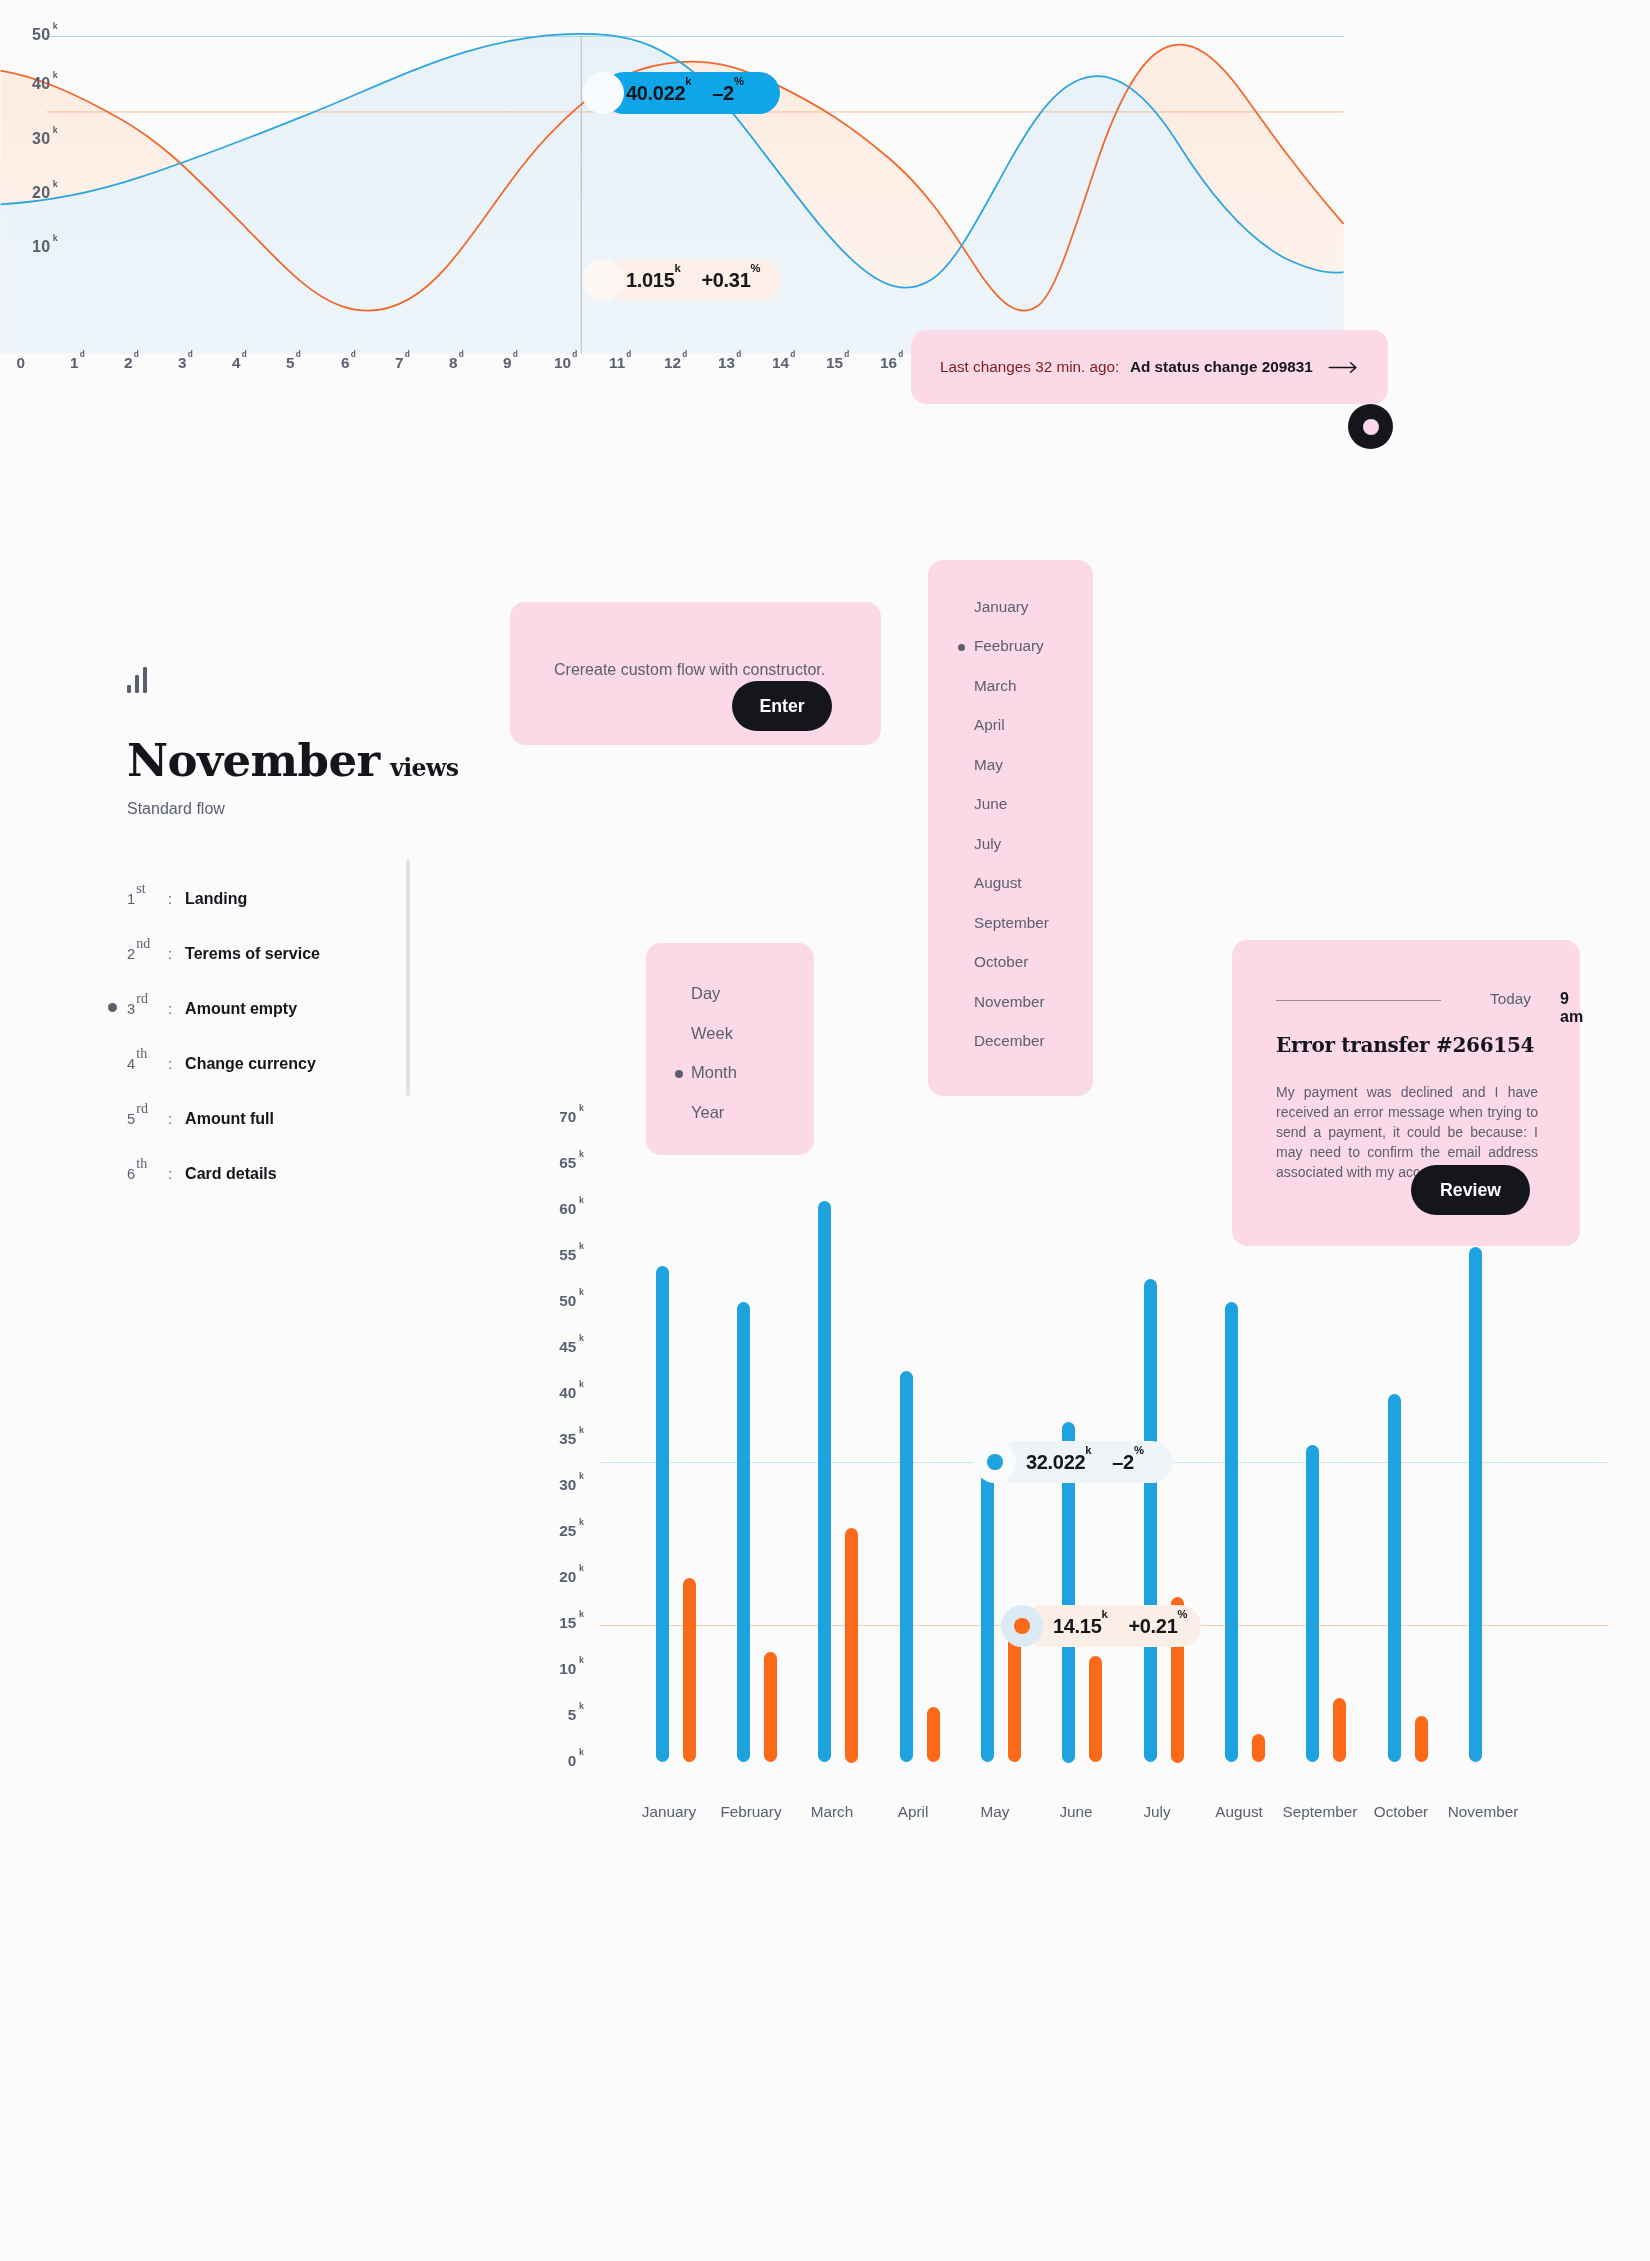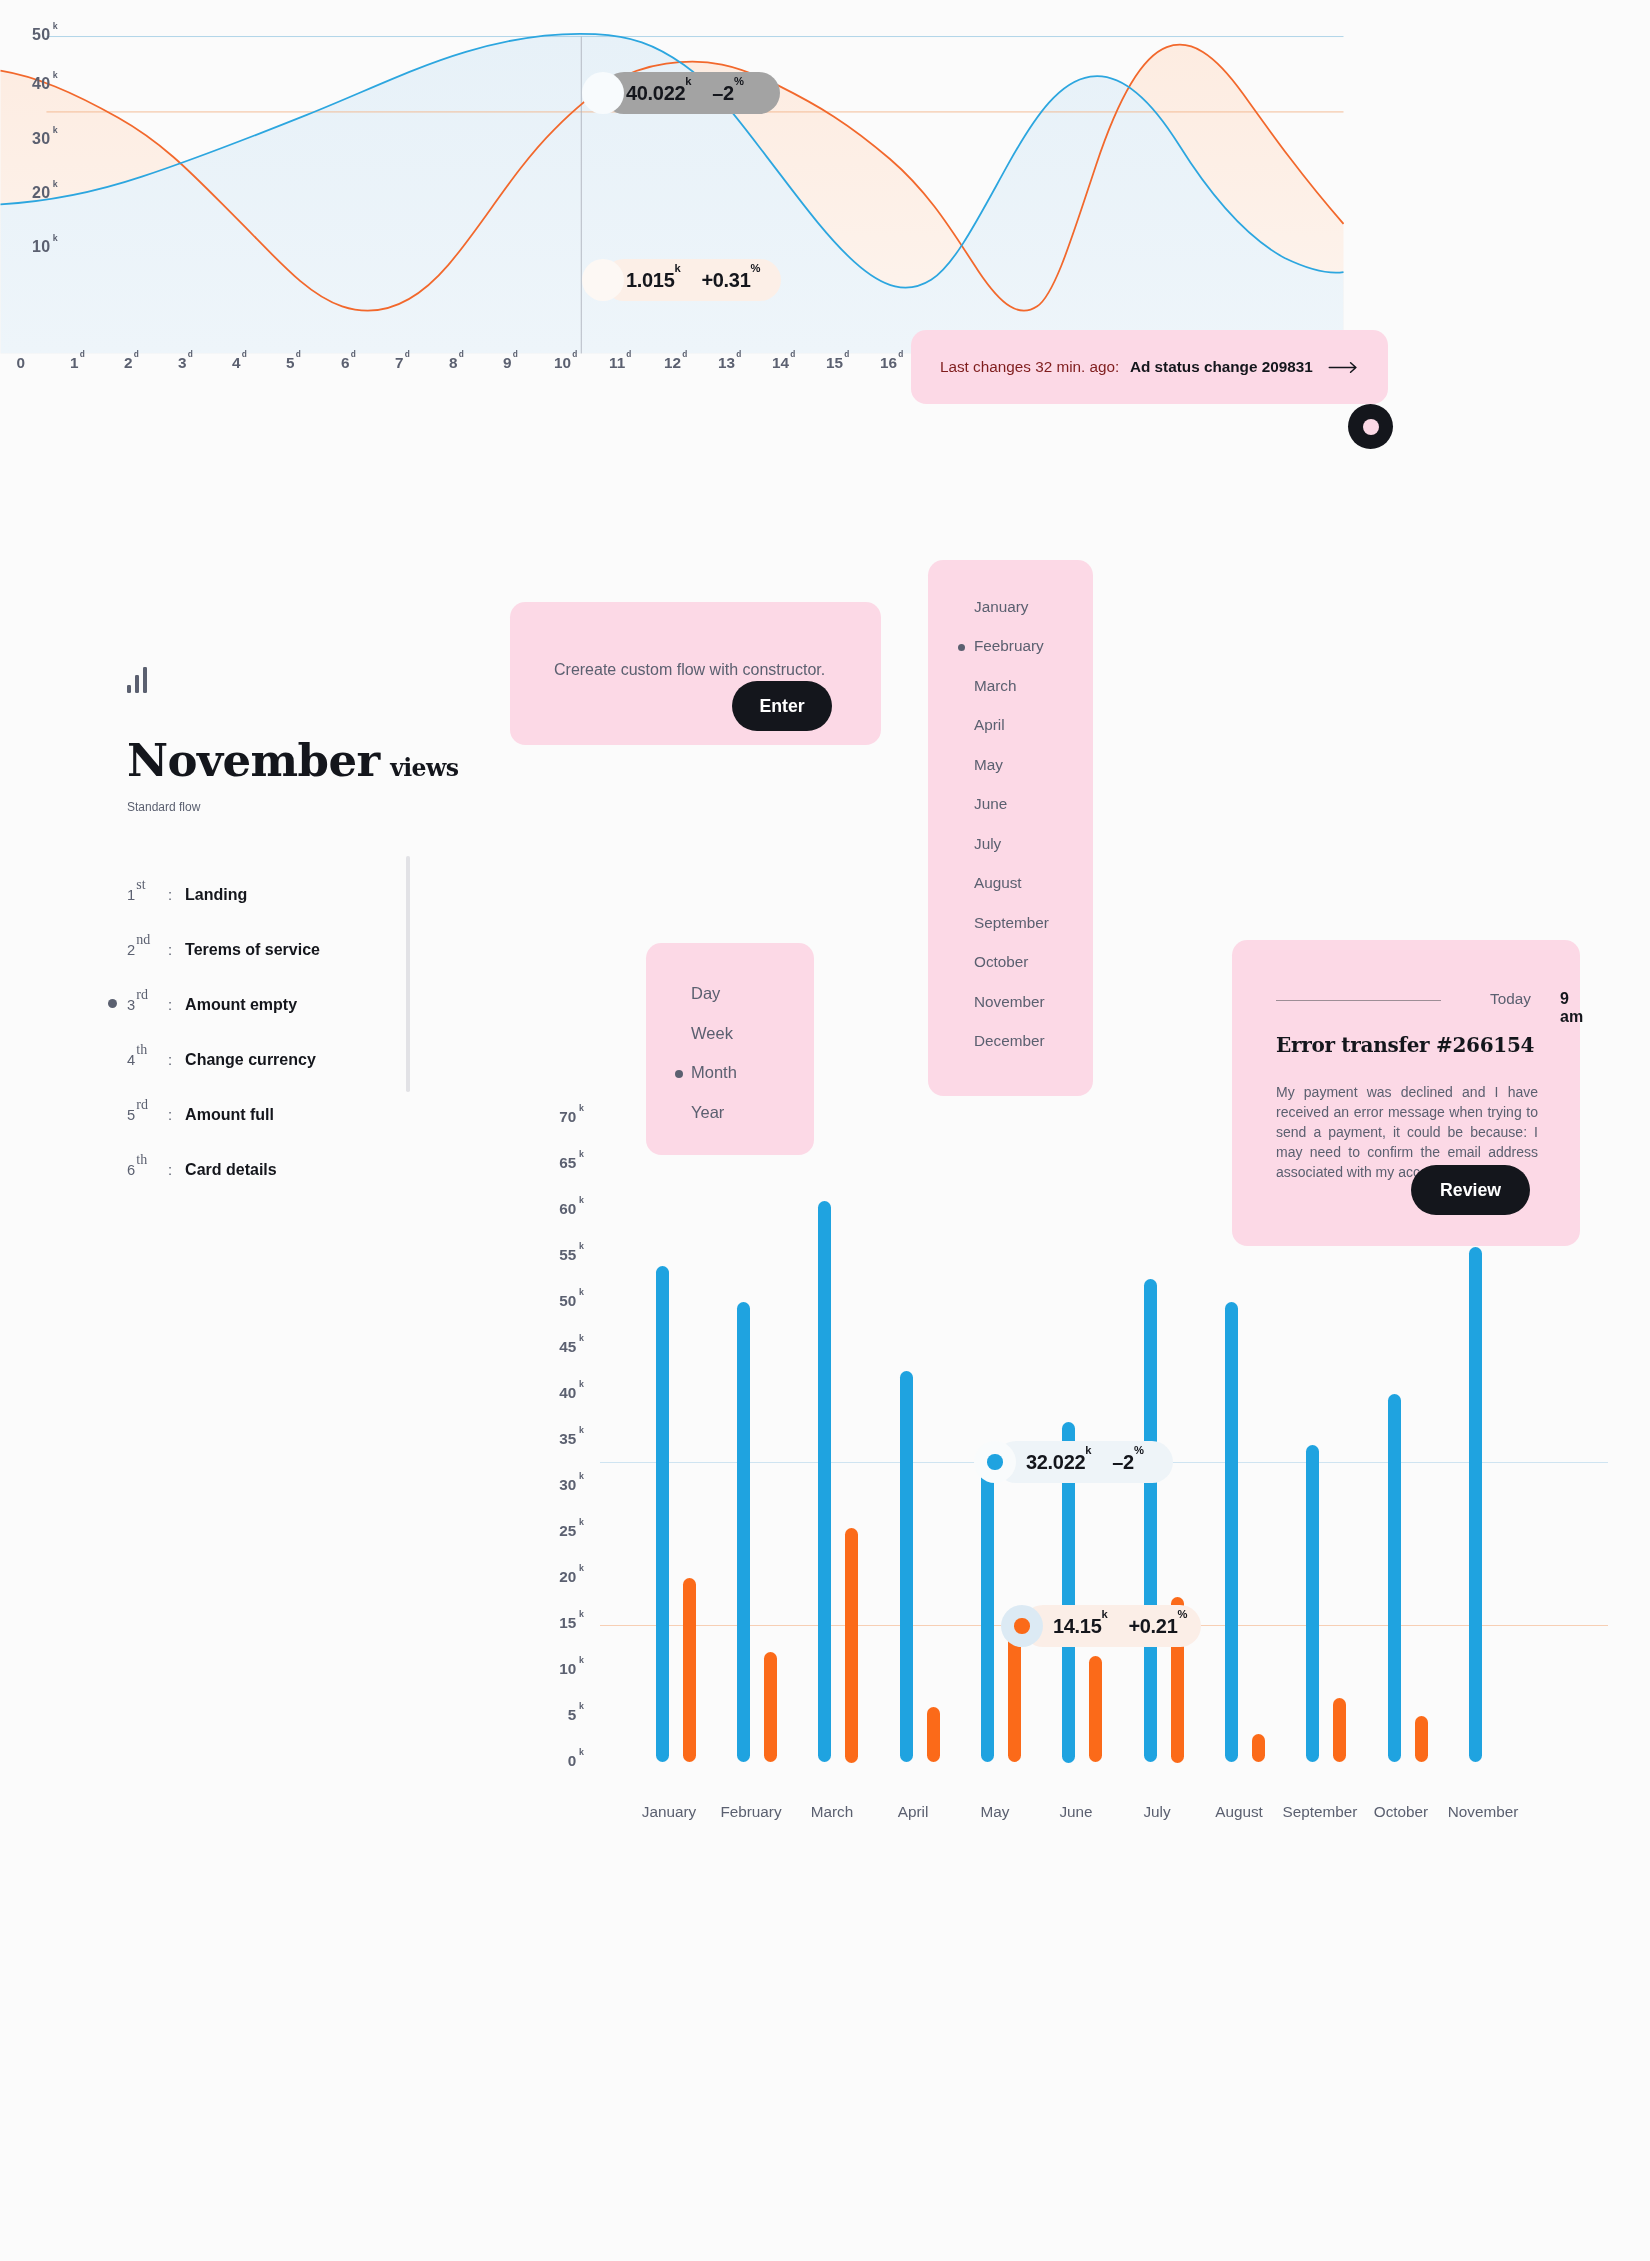--- a/index.html
+++ b/index.html
@@ -46,21 +46,21 @@
   }
   .lc-tip .val{
     font-size:20px; font-weight:700; color:#14161c; letter-spacing:-0.3px;
   }
   .lc-tip .val sup{ font-size:11.2px; position:relative; top:-6.5px; }
   .lc-tip .pct{
     font-size:20px; font-weight:700; color:#14161c; margin-left:21px;
     letter-spacing:-0.3px;
   }
   .lc-tip .pct sup{ font-size:11.2px; position:relative; top:-6.5px;}
-  .tip-blue{ background:#a3a3a3; }
+  .tip-blue{ background:#0ea5e9; }
   .tip-blue .dot{ background:#1fa3e0; }
   .tip-blue .halo{ background:#f8fbfd; }
   .tip-orange{ background:#fcefe7; }
   .tip-orange .dot{ background:#fb6a19; }
   .tip-orange .halo{ background:#fdf8f4; }
 
   
   #last-changes{
     position:absolute; left:911px; top:330px; width:477px; height:74px;
     background:#fcd9e6; border-radius:15.3px;
@@ -87,21 +87,21 @@
   #eq-icon span:nth-child(3){ height:26px; }
 
   #barriers-title{
     font-family:"DejaVu Serif", serif; font-weight:700; font-size:45px;
     color:#14161c; letter-spacing:-0.6px; display:flex; align-items:baseline;
   }
   #barriers-title .sub{
     font-family:"DejaVu Serif", serif; font-weight:700; font-size:23.6px;
     margin-left:10.6px; color:#14161c;
   }
-  #barriers-sub{ font-size:12px; font-weight:500; color:#5b6070; margin-top:13px; }
+  #barriers-sub{ font-size:16px; font-weight:500; color:#5b6070; margin-top:13px; }
 
   #flow-list{ margin-top:68px; position:relative; }
   #flow-track{
     position:absolute; left:279px; top:-26.5px; width:3.5px; height:236px;
     background:#e2e2e6; border-radius:1.8px;
   }
   .flow-row{
     display:flex; align-items:baseline; height:55px; position:relative;
   }
   .flow-bullet{

